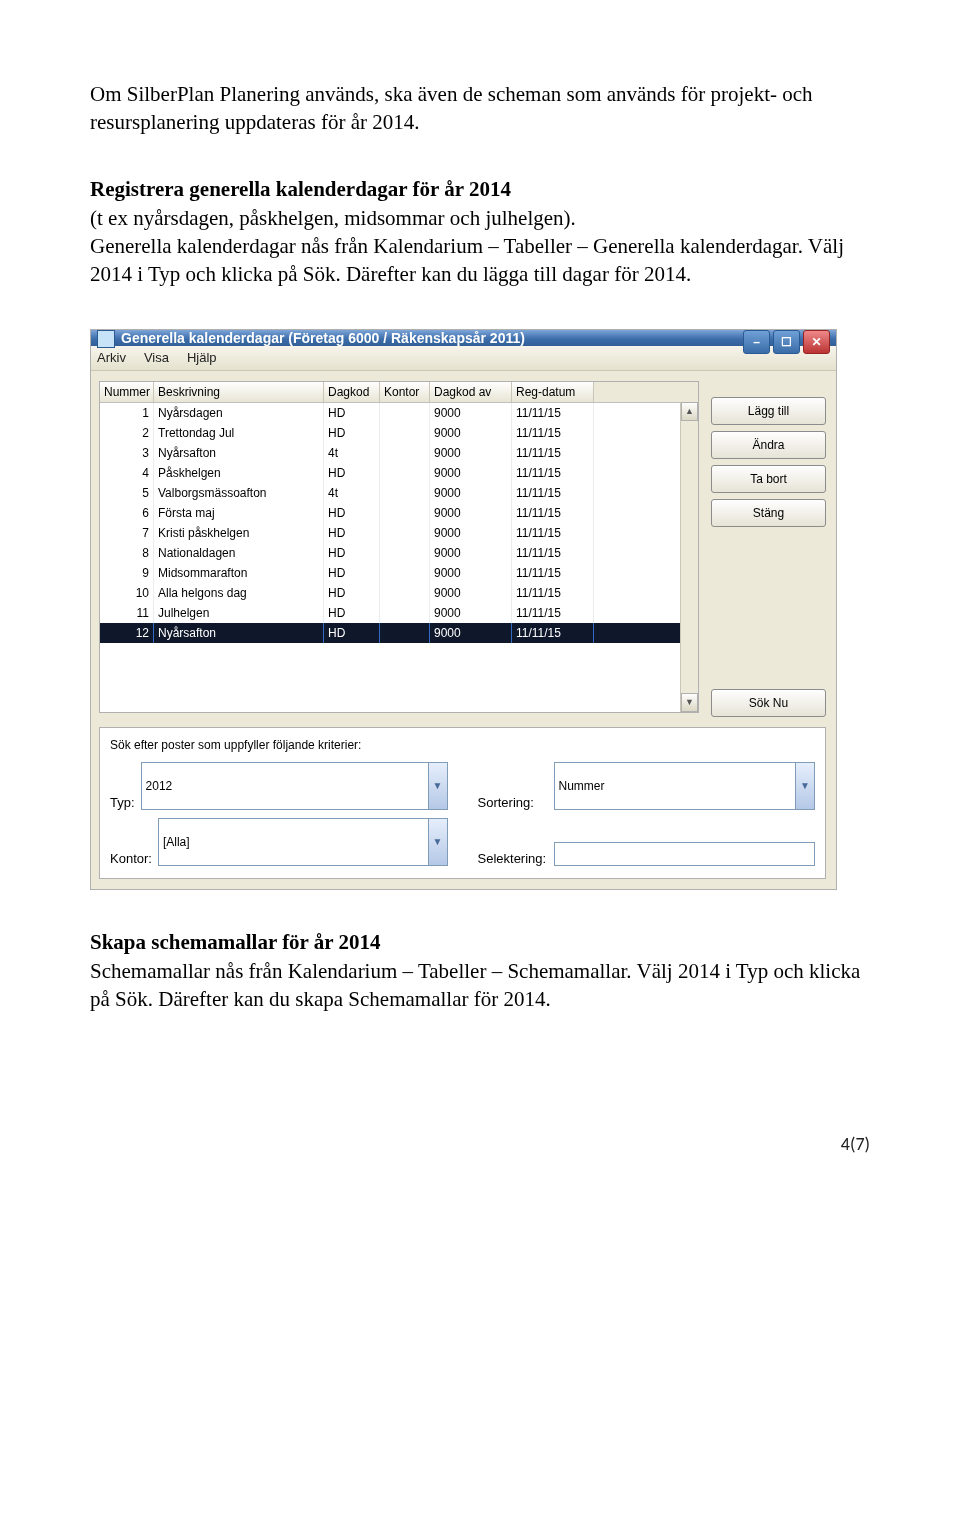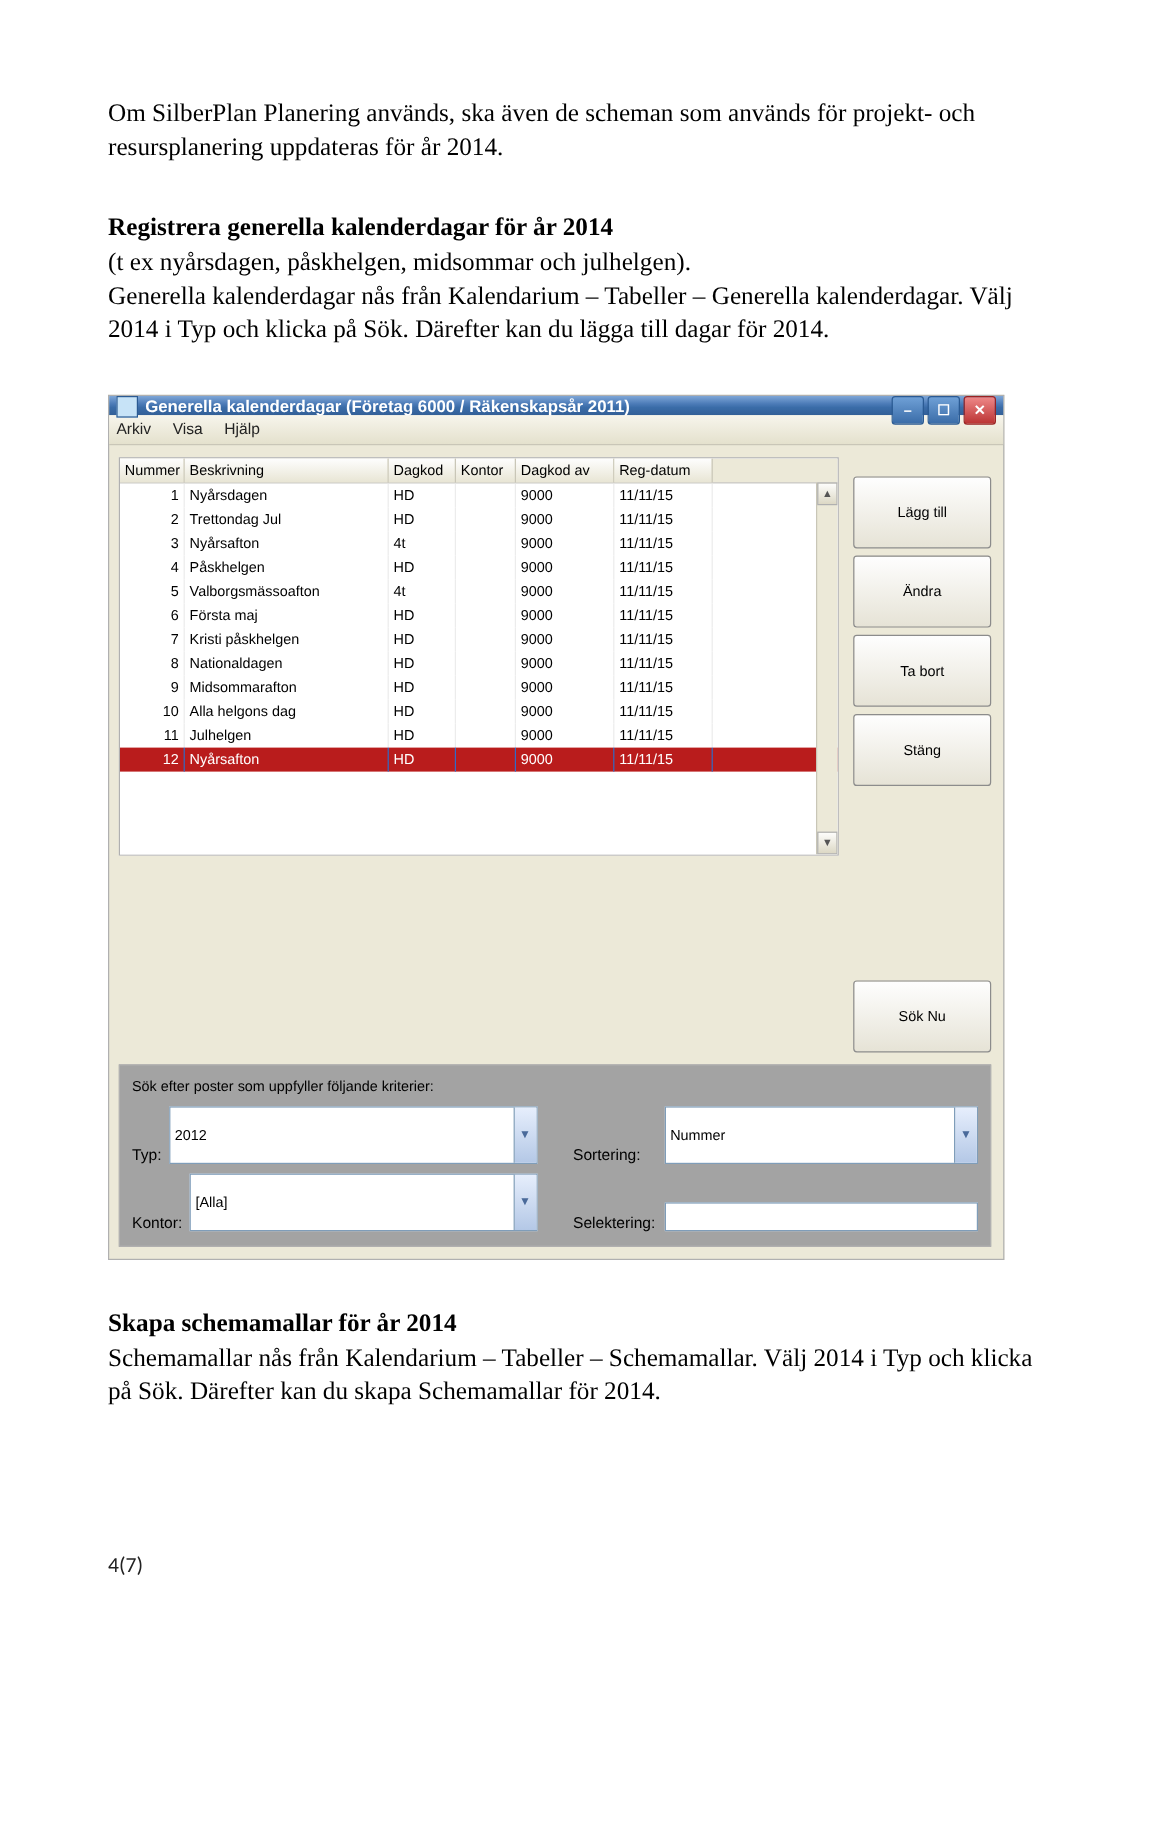--- a/index.html
+++ b/index.html
@@ -67,42 +67,42 @@
   .th { border-right:1px solid #c9c6b7; padding:3px 4px; font-size:12px; height:20px; box-sizing:border-box; background:linear-gradient(#fefefe,#e8e5d4);}
   .c1{width:54px;text-align:right;}
   .c2{width:170px;}
   .c3{width:56px;}
   .c4{width:50px;}
   .c5{width:82px;}
   .c6{width:82px;}
   .tbody{height:calc(100% - 20px);overflow:hidden;background:#fff;}
   .row{display:flex;height:20px;align-items:center;}
   .td{padding:0 4px;font-size:12px;box-sizing:border-box;height:20px;line-height:20px;border-right:1px solid #ececec;}
-  .row.sel{background:#b91c1c;color:#fff;}
+  .row.sel{background:#0f172a;color:#fff;}
   .row.sel .td{border-right-color:#316ac5;}
   .vscroll{position:absolute;right:0;top:20px;bottom:0;width:17px;background:#ece9d8;border-left:1px solid #c9c6b7;}
   .vscroll .arrow{height:17px;background:linear-gradient(#fdfdfb,#dcd8c5);border:1px solid #b0b0b0;margin:0;display:flex;align-items:center;justify-content:center;font-size:9px;color:#555;}
   .vscroll .arrow.bottom{position:absolute;bottom:0;left:0;right:0;}
   .sidebtns{width:115px;display:flex;flex-direction:column;gap:6px;padding-top:16px;}
   .sidebtns .gap{height:150px;}
   .wbtn{
     height:26px;border:1px solid #8c8c8c;border-radius:3px;
     background:linear-gradient(to bottom,#fefefe,#e6e3d6);
     font-size:12px;display:flex;align-items:center;justify-content:center;
-    padding:16px 8px;
-  }
-  .searchbox{border:1px solid #b0b0b0;margin:4px 10px 10px 8px;padding:10px 10px 12px 10px;background:#a3a3a3;}
+    padding:0 8px;
+  }
+  .searchbox{border:1px solid #b0b0b0;margin:4px 10px 10px 8px;padding:10px 10px 12px 10px;background:#ffffff;}
   .searchbox .label{font-size:12px;margin-bottom:10px;}
   .combo{height:22px;border:1px solid #7f9db9;background:#fff;display:flex;align-items:center;padding:12px 4px;font-size:12px;flex:1;position:relative;}
   .combo .caret{position:absolute;right:0;top:0;bottom:0;width:18px;background:linear-gradient(#e6eefc,#b4c8e6);border-left:1px solid #7f9db9;display:flex;align-items:center;justify-content:center;color:#4a6a9a;font-size:10px;}
   .input{height:22px;border:1px solid #7f9db9;background:#fff;flex:1;padding:0 4px;font-size:12px;}
   .col2{display:flex;gap:30px;}
   .col2 > div{flex:1;display:flex;align-items:flex-end;gap:6px;}
   .pagefoot{
-    text-align:left;font-family:Calibri,Arial,sans-serif;font-size:18px;color:#222;
+    text-align:right;font-family:Calibri,Arial,sans-serif;font-size:18px;color:#222;
     margin-top:120px;
   }
 </style>
 </head>
 <body>
 
 <div class="para">Om SilberPlan Planering används, ska även de scheman som används för projekt- och resursplanering uppdateras för år 2014.</div>
 
 <div class="section-title">Registrera generella kalenderdagar för år 2014</div>
 <div class="para">

